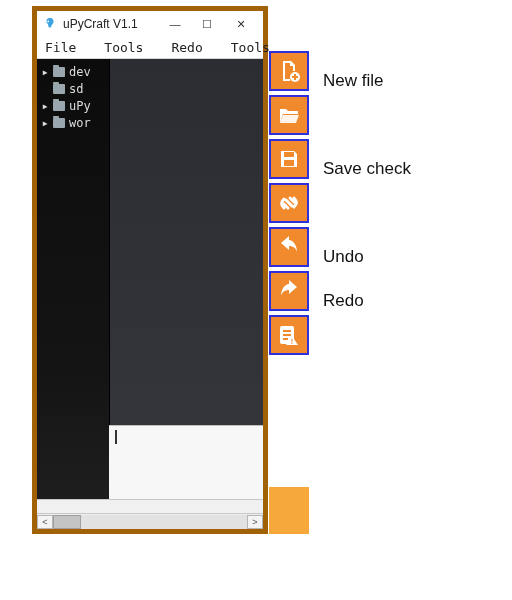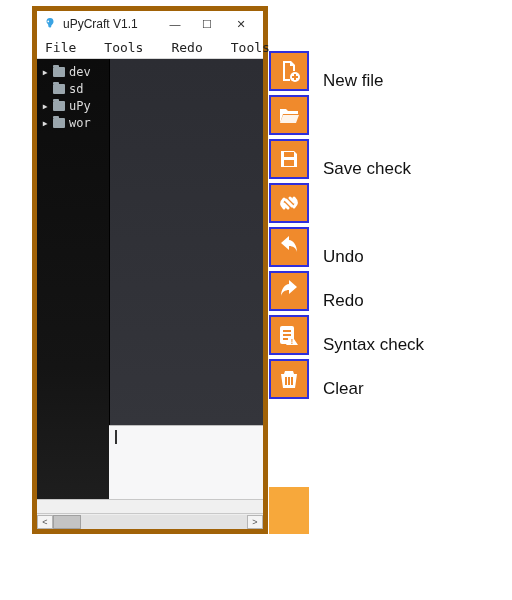--- a/index.html
+++ b/index.html
@@ -285,28 +285,16 @@
     <div class="tb-btn">
       <span>
         <svg width="24" height="24" viewBox="0 0 24 24">
             <rect x="3" y="3" width="14" height="18" rx="2" fill="#fff"></rect>
             <path stroke="#f08a2c" stroke-width="2" d="M6 8h8M6 12h8M6 16h5"></path>
             <path fill="#fff" d="M15 13l6 9H9z"></path>
             <text x="15" y="21" text-anchor="middle" font-size="7" fill="#f08a2c" font-weight="bold">!</text>
           </svg>
       </span>
     </div>
-    <span class="tb-label">Syntax check</span>
-  </div>
-  <div class="tb-row">
-    <div class="tb-btn">
-      <span>
-        <svg width="24" height="24" viewBox="0 0 24 24">
-            <path fill="#fff" d="M4 7h16l-2 14H6zM8 4h8l1 3H7z"></path>
-            <path stroke="#f08a2c" stroke-width="2" d="M9 10v8M12 10v8M15 10v8"></path>
-          </svg>
-      </span>
-    </div>
-    <span class="tb-label">Clear</span>
   </div>
 </div>
 
 <div class="filler-strip"></div>
 
 </body></html>

